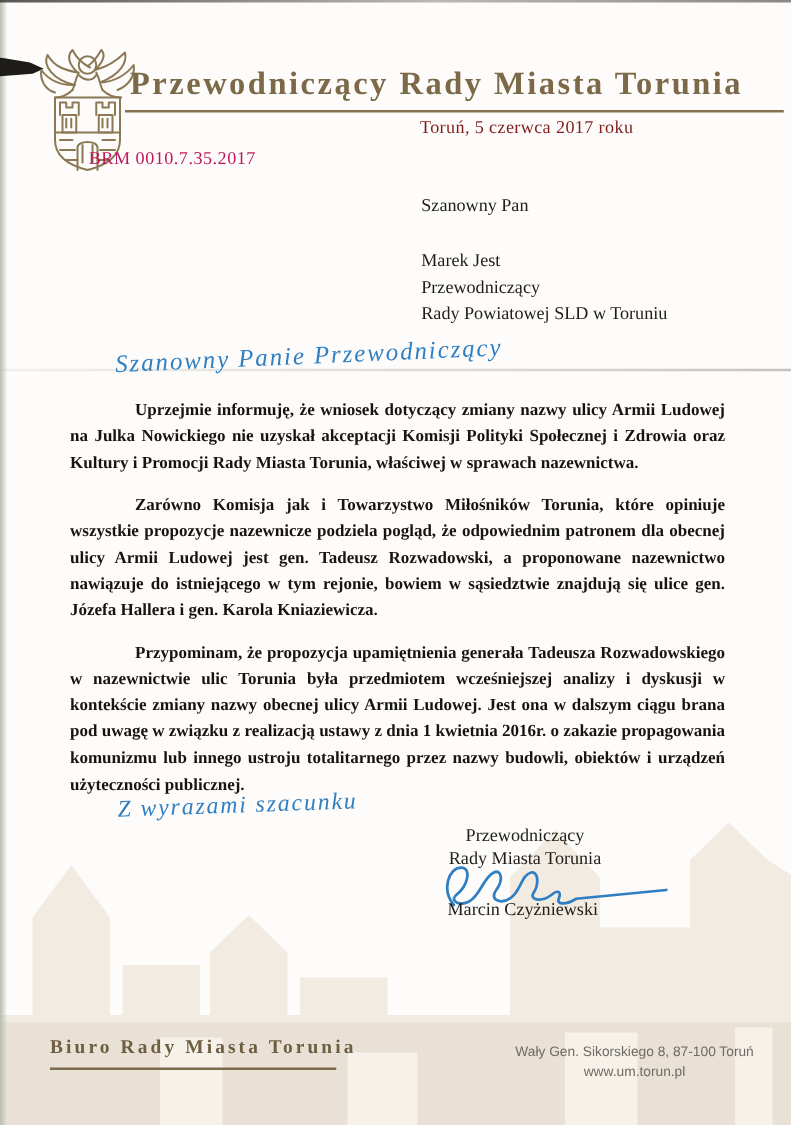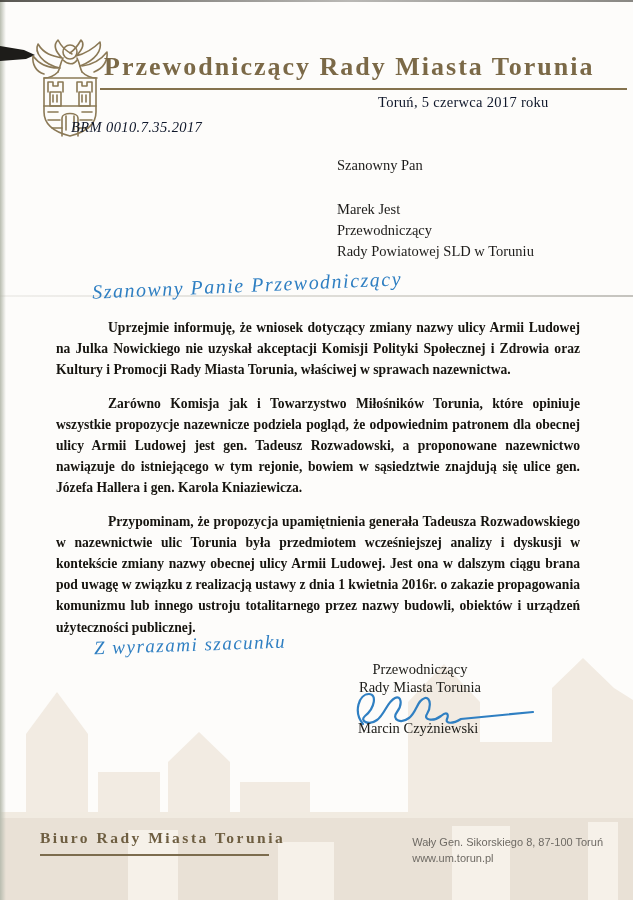--- a/index.html
+++ b/index.html
@@ -16,43 +16,43 @@
   .corner-blob{position:absolute;left:0;top:46px;}
   .fold-line{position:absolute;left:0;top:295px;width:633px;height:2px;
     background:linear-gradient(to right,rgba(175,172,162,.15),rgba(170,167,156,.45) 70%,rgba(150,148,140,.55));}
   
   .watermark{position:absolute;left:0;top:630px;width:633px;height:270px;}
   
   .logo{position:absolute;left:30px;top:38px;}
   .title{position:absolute;left:104px;top:52px;width:520px;margin:0;
     font-size:26px;font-weight:700;letter-spacing:2px;color:#7b6947;white-space:nowrap;}
   .title-rule{position:absolute;left:100px;top:88px;width:527px;height:2px;background:#84724d;}
-  .date-line{position:absolute;left:336px;top:94px;font-size:14.5px;color:#0f172a;letter-spacing:.3px;margin-left:42px;}
-  .ref-number{position:absolute;left:71px;top:119px;font-size:14.5px;color:#0f172a;letter-spacing:.4px;font-style:italic;}
+  .date-line{position:absolute;left:336px;top:94px;font-size:14.5px;color:#7f1d1d;letter-spacing:.3px;}
+  .ref-number{position:absolute;left:71px;top:119px;font-size:14.5px;color:#be185d;letter-spacing:.4px;}
   
   .recipient{position:absolute;left:337px;top:155px;font-size:14.5px;line-height:21px;}
   .recipient .gap{height:23px;}
   
   .hand{position:absolute;color:#2f7fc2;font-style:italic;white-space:nowrap;}
   .hand-greeting{left:92px;top:274px;font-size:20px;transform:rotate(-2.5deg);letter-spacing:1.5px;}
   .hand-closing{left:94px;top:634px;font-size:19px;transform:rotate(-2deg);letter-spacing:1.5px;}
   
   .letter-body{position:absolute;left:44px;top:305px;width:548px;
     font-size:13.6px;line-height:21.2px;text-align:justify;color:#16140f;}
   .letter-body p{margin:12px;text-indent:52px;font-weight:bold;}
   
   .sig-block{position:absolute;left:340px;top:660px;width:160px;text-align:center;
     font-size:14.5px;line-height:18px;color:#21201c;}
   .sig-scribble{position:absolute;left:345px;top:686px;}
   .sig-name{position:absolute;left:358px;top:720px;font-size:14.5px;color:#21201c;}
   
   .footer-name{position:absolute;left:40px;top:829px;font-size:15.5px;font-weight:700;
     letter-spacing:2.5px;color:#6e5e41;white-space:nowrap;text-align:right;}
   .footer-rule{position:absolute;left:40px;top:854px;width:229px;height:1.5px;background:#7c6c4e;}
-  .footer-contact{position:absolute;right:30px;top:835px;text-align:left;
+  .footer-contact{position:absolute;right:30px;top:835px;text-align:center;
     font-family:"Liberation Sans", sans-serif;font-size:11px;line-height:15.5px;color:#6e6a64;}
 </style>
 </head>
 <body>
 
 <div class="page">
 
   <svg class="watermark" width="633" height="270" viewBox="0 0 633 270">
 
     <g fill="#f2ebe2">

